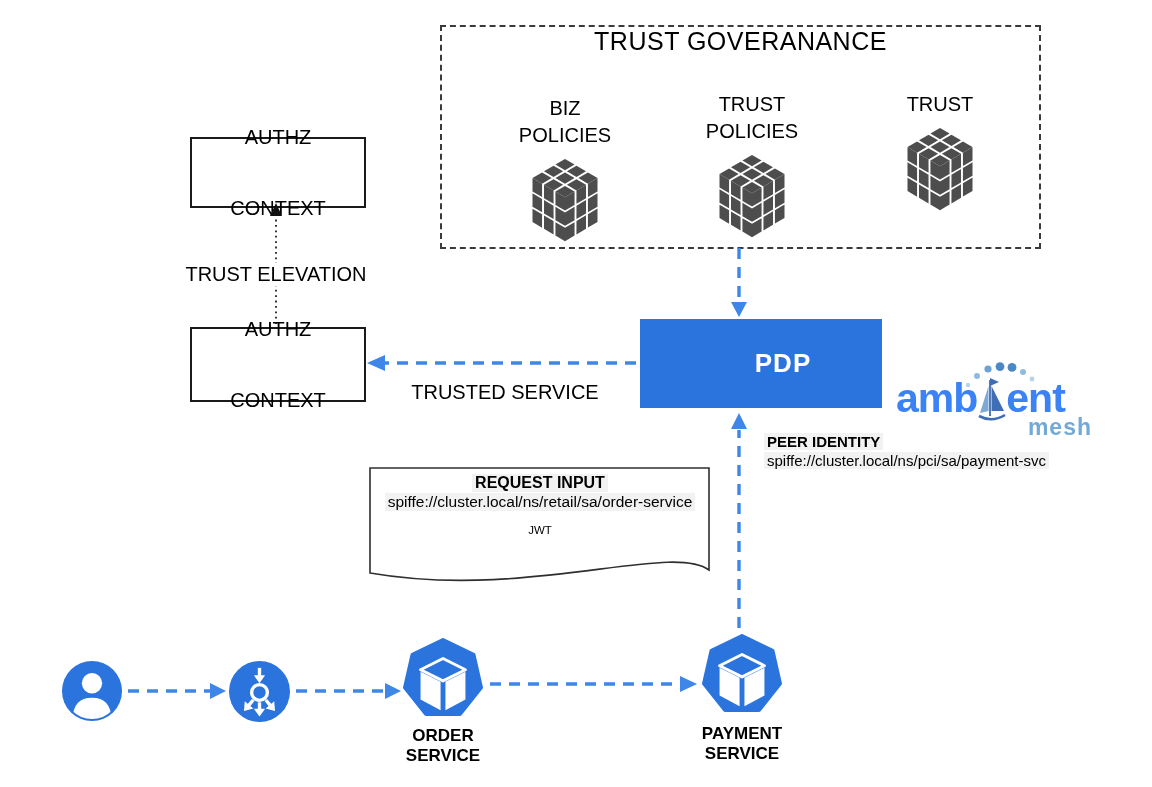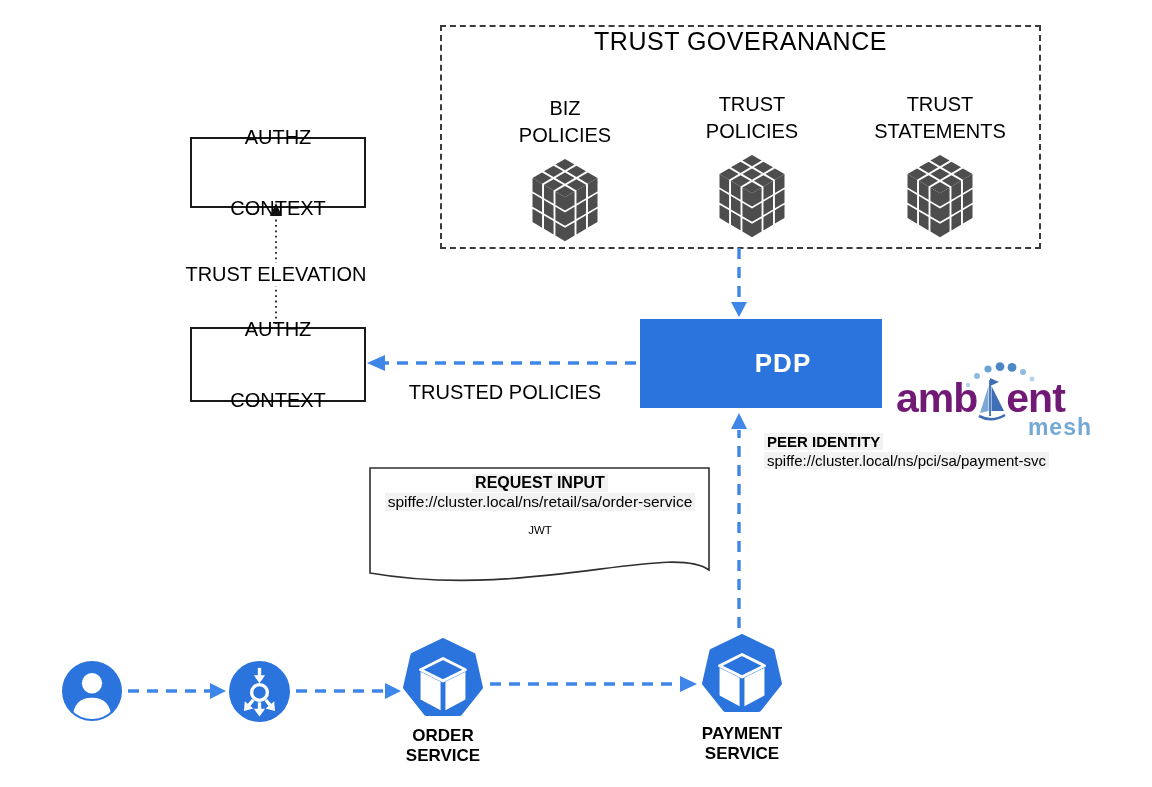--- a/index.html
+++ b/index.html
@@ -48,21 +48,21 @@
   .svc-icon{position:absolute;width:80px;height:80px;z-index:3;}
   .svc-label{
     position:absolute;width:140px;text-align:center;font-weight:bold;
     font-size:17px;line-height:20px;z-index:3;
   }
   .svc-label span{display:block;}
   .round-icon{position:absolute;z-index:3;}
   
   .logo{position:absolute;left:896px;top:362px;width:200px;height:78px;z-index:3;}
   .logo-word{position:absolute;top:14px;left:0;font-size:41px;font-weight:bold;
-    color:#701a75;letter-spacing:-1px;line-height:44px;display:flex;align-items:flex-start;}
+    color:#3b82f6;letter-spacing:-1px;line-height:44px;display:flex;align-items:flex-start;}
   .logo-sail{width:30px;height:46px;margin:2px -1px 0 0;}
   .logo-dots{position:absolute;left:66px;top:0;}
   .logo-mesh{position:absolute;right:4px;top:52px;font-size:23px;font-weight:bold;
     color:#74a9d6;letter-spacing:1px;}
   svg{display:block;}
   .overlay{position:absolute;left:0;top:0;z-index:5;pointer-events:none;}
 </style>
 </head>
 <body>
 
@@ -168,41 +168,40 @@
         <span>POLICIES</span>
       </div>
       <svg class="cube" viewBox="0 0 80 90" style="margin-left:51px;">
           <use href="#cube"></use>
         </svg>
     </div>
 
     <div class="gov-col" style="left:408px;top:64px;">
       <div class="gov-label">
         <span>TRUST</span>
-        <span>STATEMENTS</span>
       </div>
       <svg class="cube" viewBox="0 0 80 90" style="margin-left:51px;">
           <use href="#cube"></use>
         </svg>
     </div>
   </div>
 
   <div class="plain-box" style="left:190px;top:137px;width:172px;height:67px;">
     <span>AUTHZ</span>
     <span>CONTEXT</span>
   </div>
 
   <div class="plain-box" style="left:190px;top:327px;width:172px;height:71px;">
     <span>AUTHZ</span>
     <span>CONTEXT</span>
   </div>
 
   <div class="flow-label" style="left:166px;top:263px;width:220px;">TRUST ELEVATION</div>
 
-  <div class="flow-label" style="left:385px;top:381px;width:240px;background:transparent;">TRUSTED POLICIES</div>
+  <div class="flow-label" style="left:385px;top:381px;width:240px;background:transparent;">TRUSTED SERVICE</div>
 
   <div class="pdp-box">
     <span>PDP</span>
   </div>
 
   <div class="logo">
     <svg class="logo-dots" width="82" height="28" viewBox="0 0 82 28">
       <circle cx="6" cy="23" r="2.2" fill="#b6d2ea"></circle>
       <circle cx="15" cy="14" r="3" fill="#8fbbe0"></circle>
       <circle cx="26" cy="7" r="3.6" fill="#6ba3d4"></circle>

